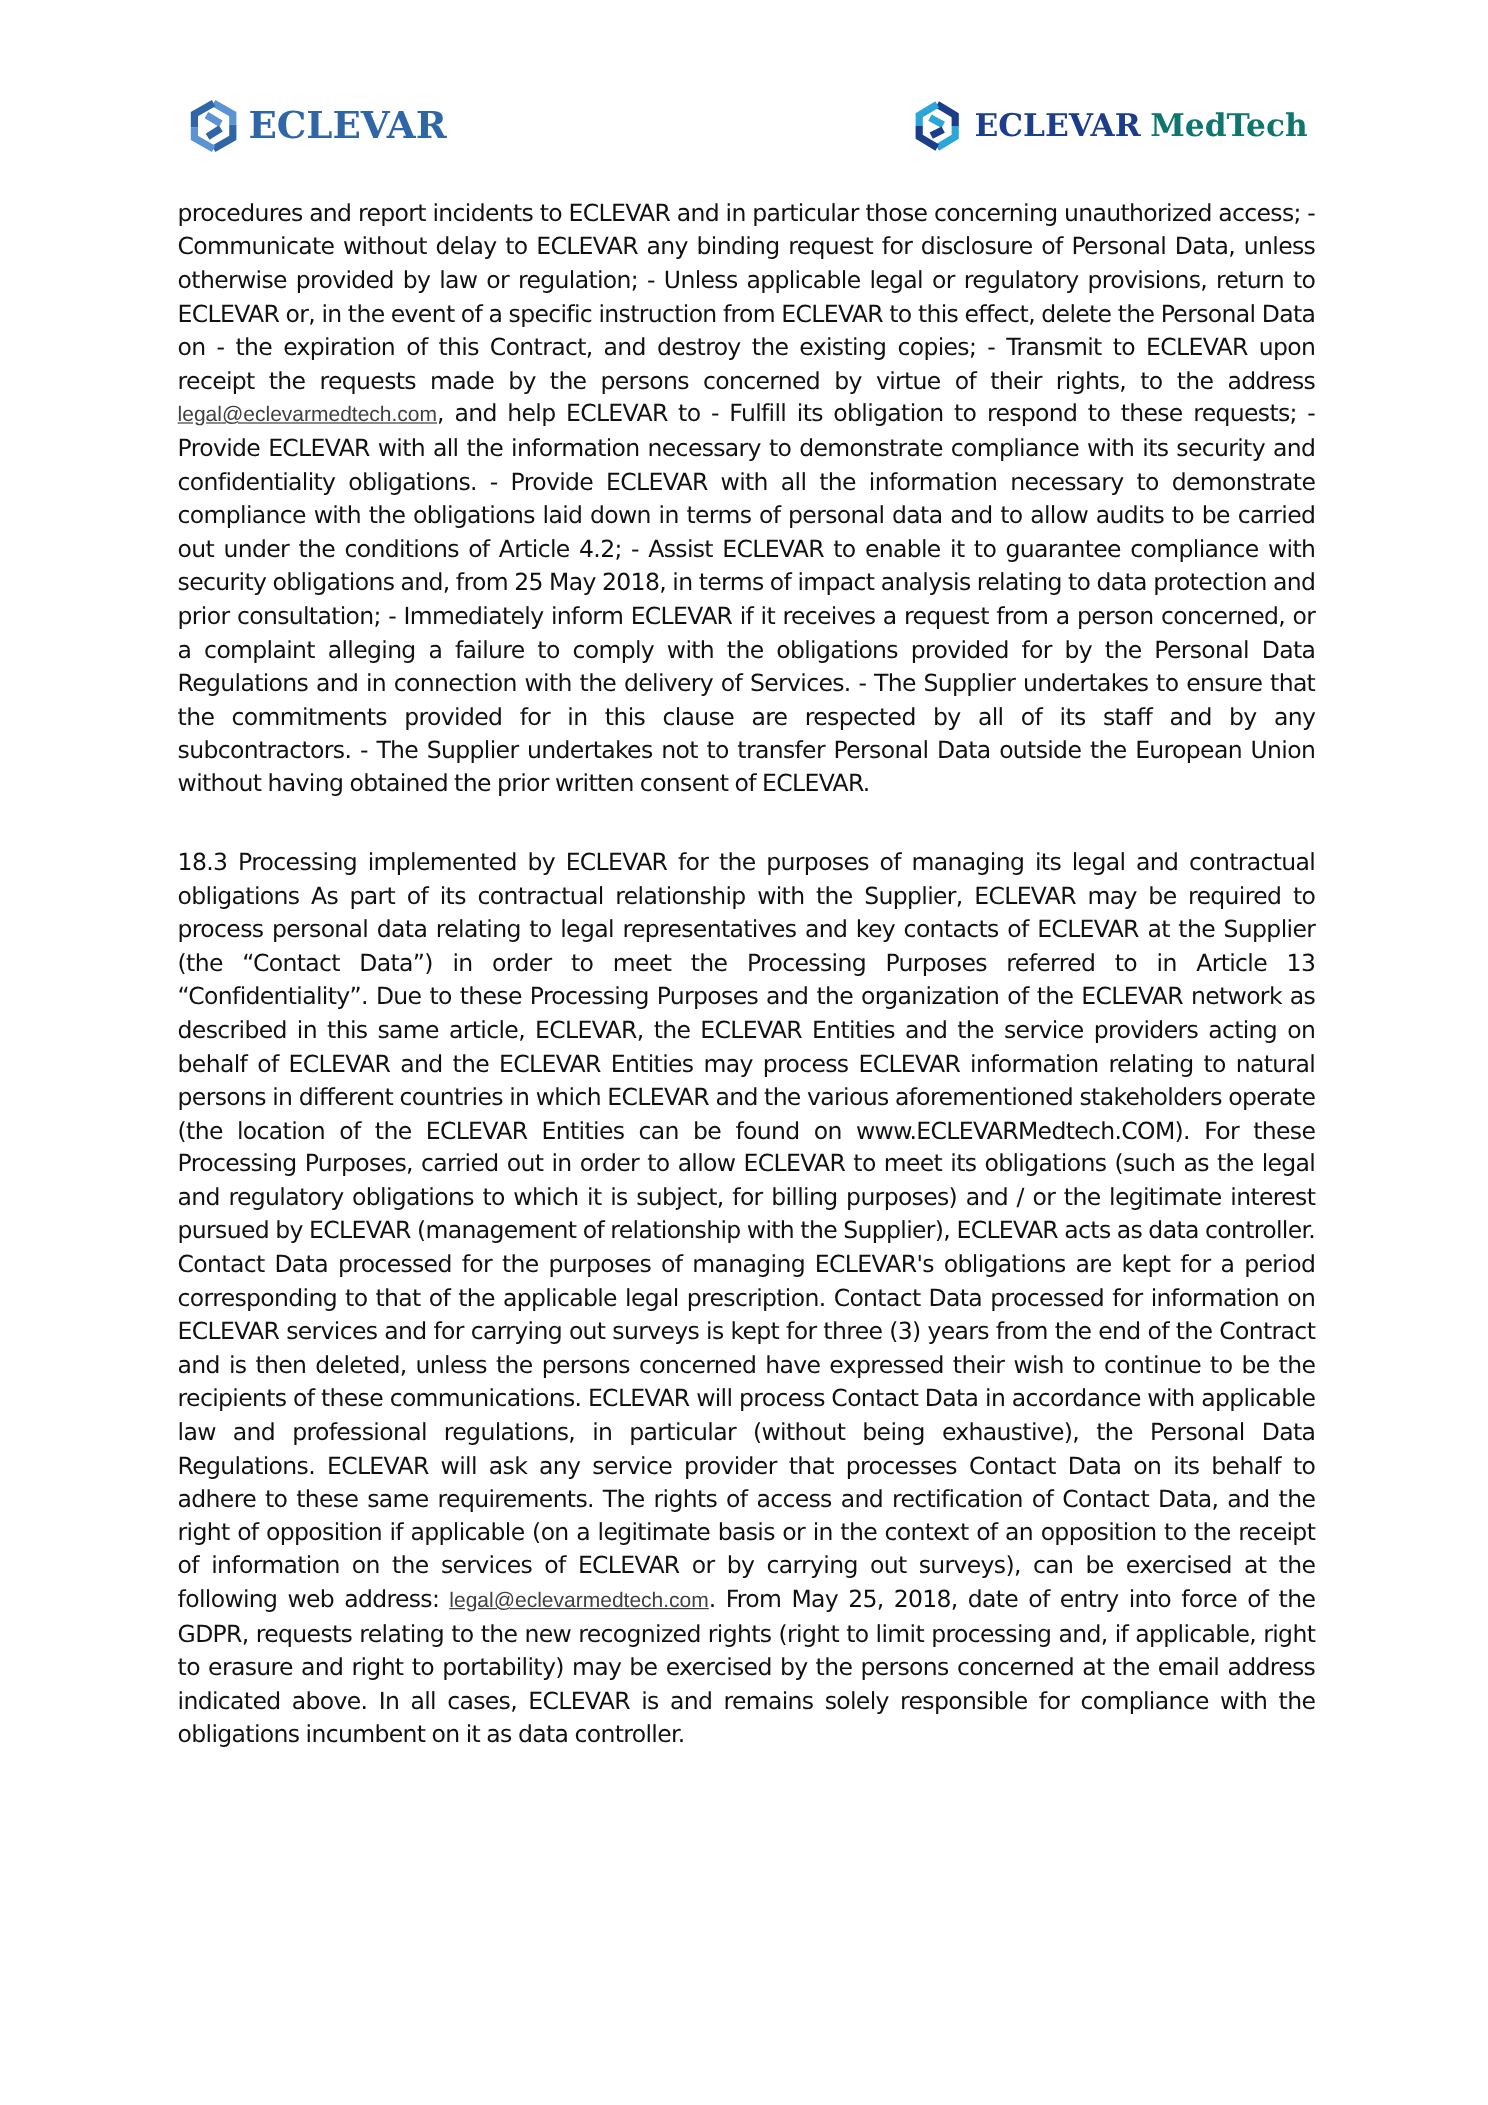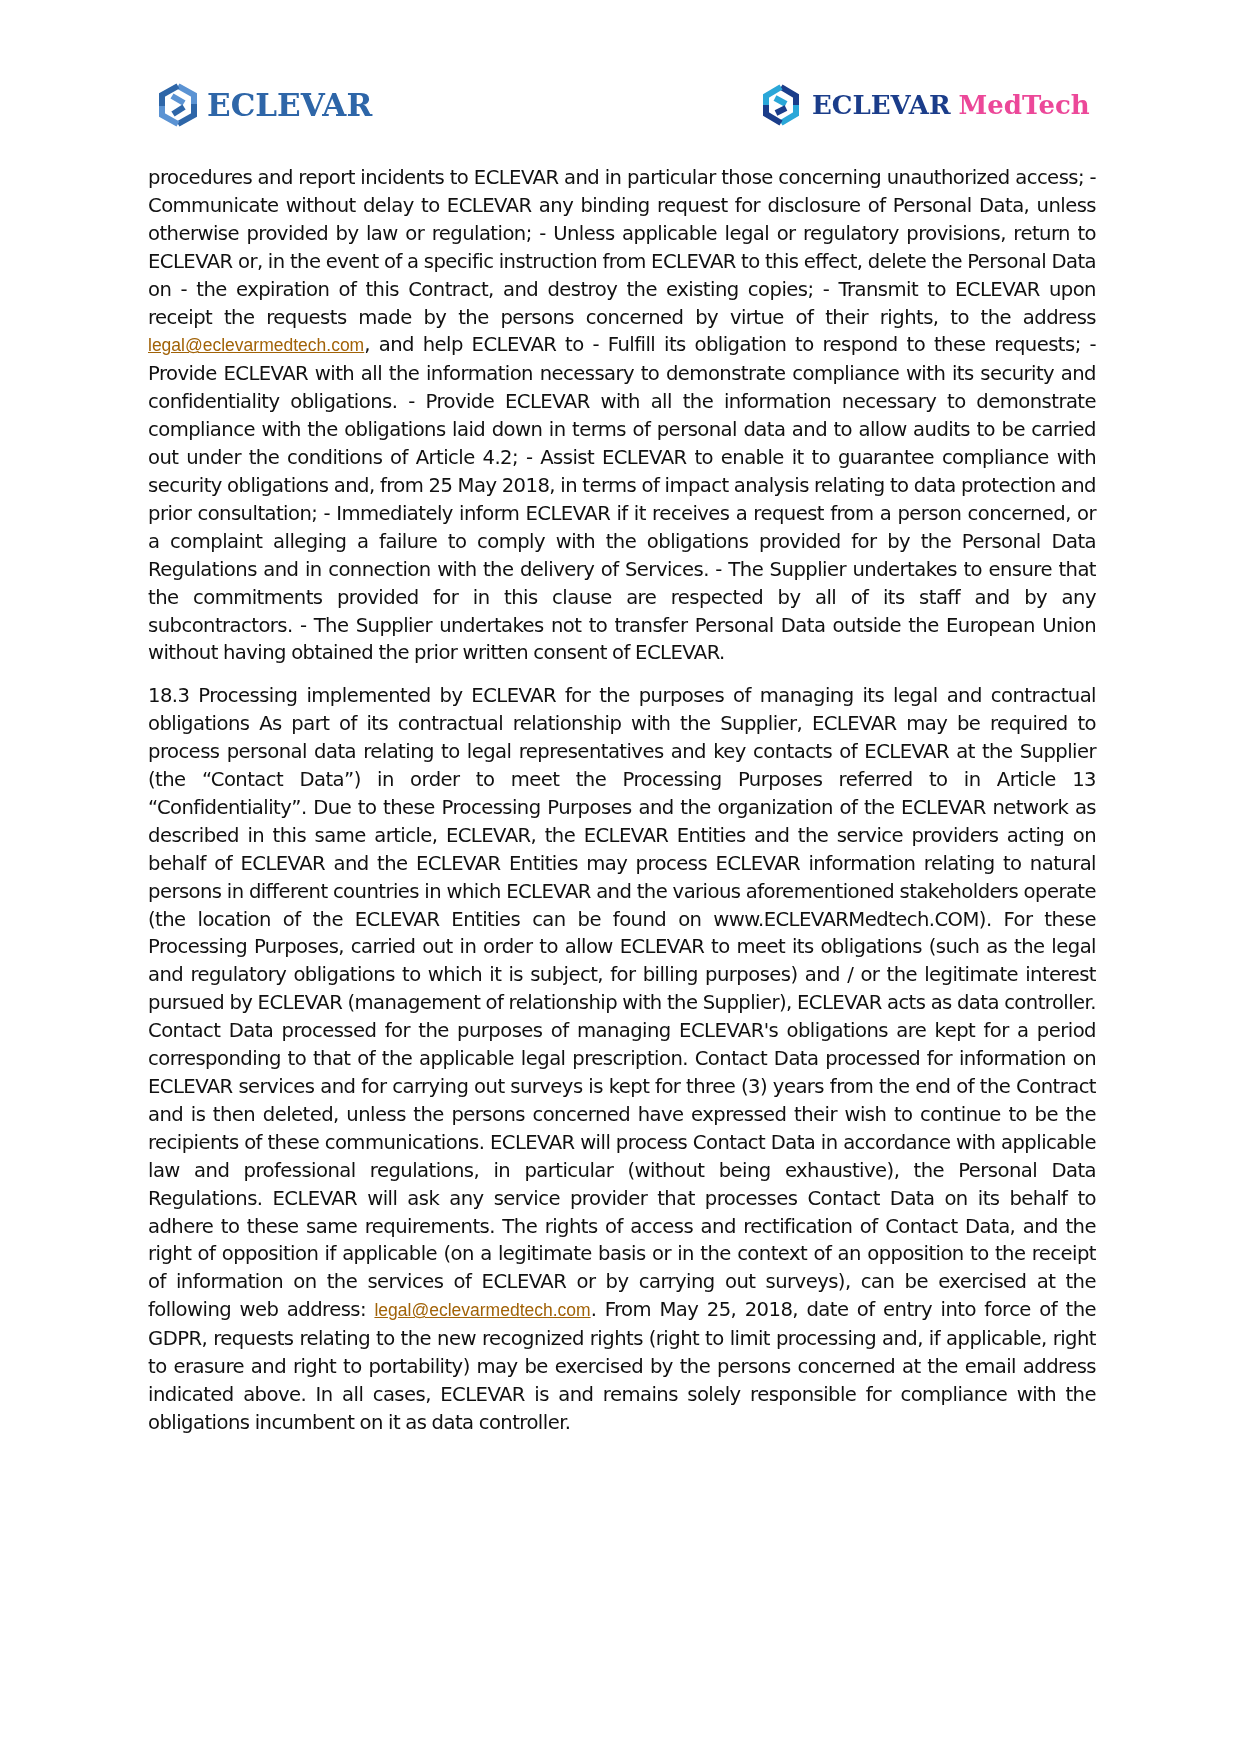--- a/index.html
+++ b/index.html
@@ -49,41 +49,41 @@
     .logo-right .word1 {
       font-family: "DejaVu Serif", serif;
       font-weight: bold;
       font-size: 26px;
       color: #1b3d8a;
     }
     .logo-right .word2 {
       font-family: "DejaVu Serif", serif;
       font-weight: bold;
       font-size: 26px;
-      color: #ec4899;
+      color: #0f766e;
       margin-left: 8px;
     }
     .content {
       position: absolute;
       left: 148px;
       top: 164px;
       width: 948px;
     }
     .para {
       margin: 0;
       font-family: "DejaVu Sans", sans-serif;
       font-size: 19.6px;
       line-height: 27.9px;
       text-align: justify;
       letter-spacing: -0.55px;
       word-spacing: -0.5px;
     }
-    .para + .para { margin-top: 15px; }
+    .para + .para { margin-top: 38px; }
     a.email {
-      color: #a16207;
+      color: #404040;
       text-decoration: underline;
       font-size: 17.5px;
       font-family: "Liberation Sans", sans-serif;
       letter-spacing: 0;
     }
   </style>
 </head>
 <body>
 
 <div class="header">

